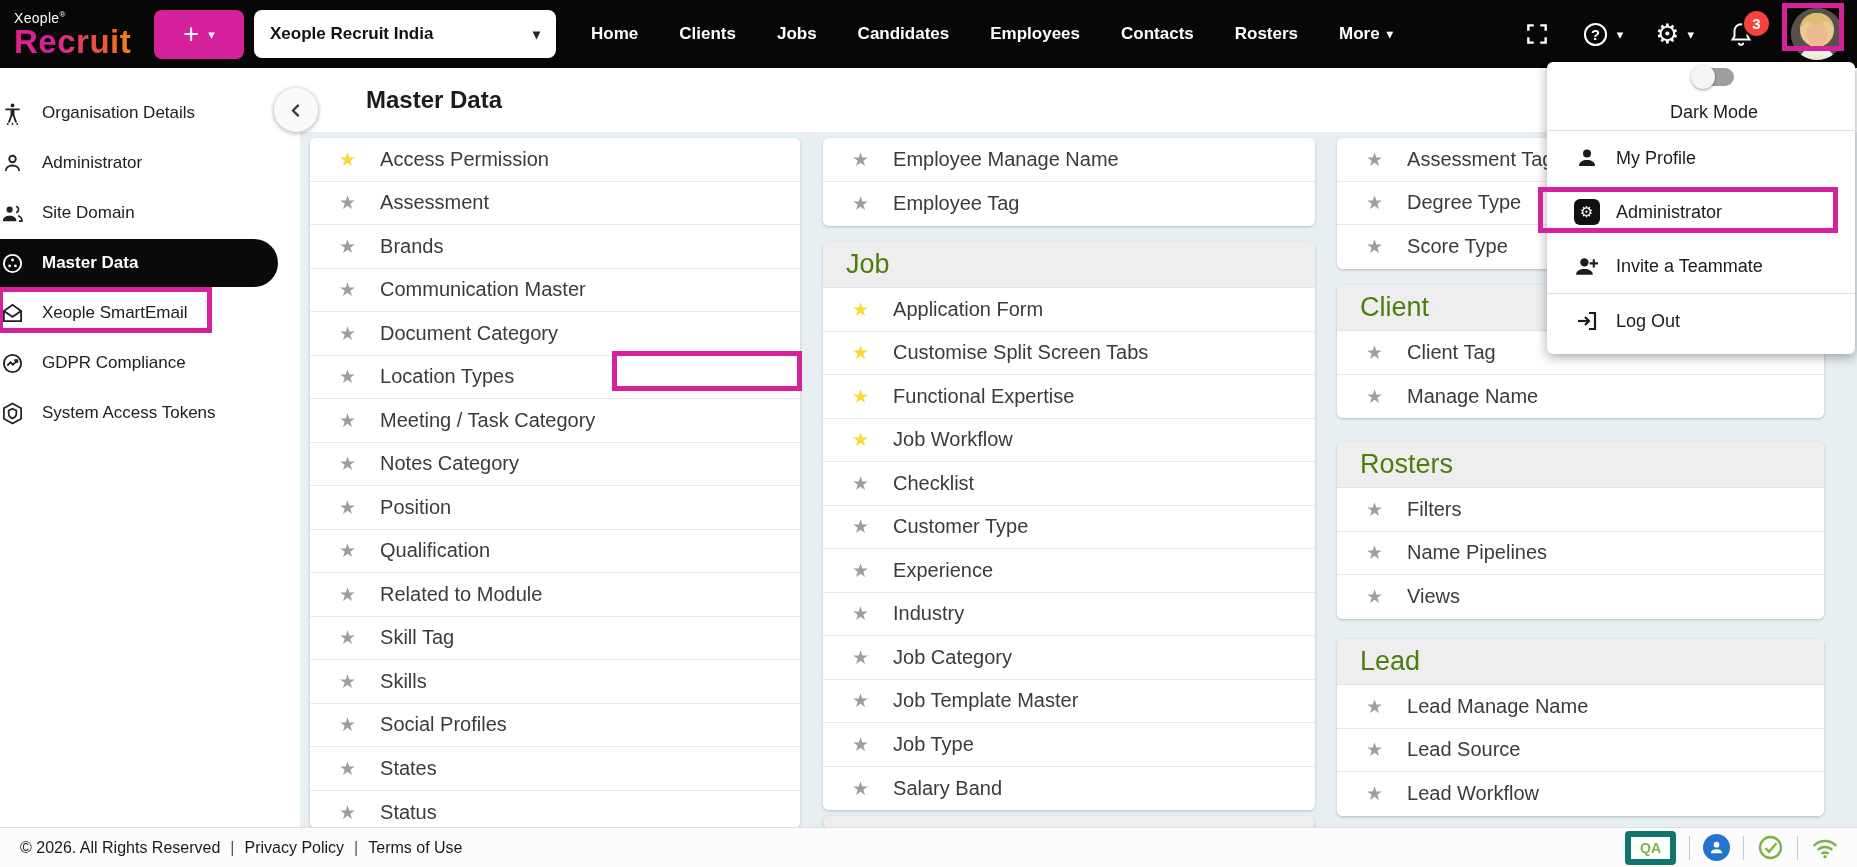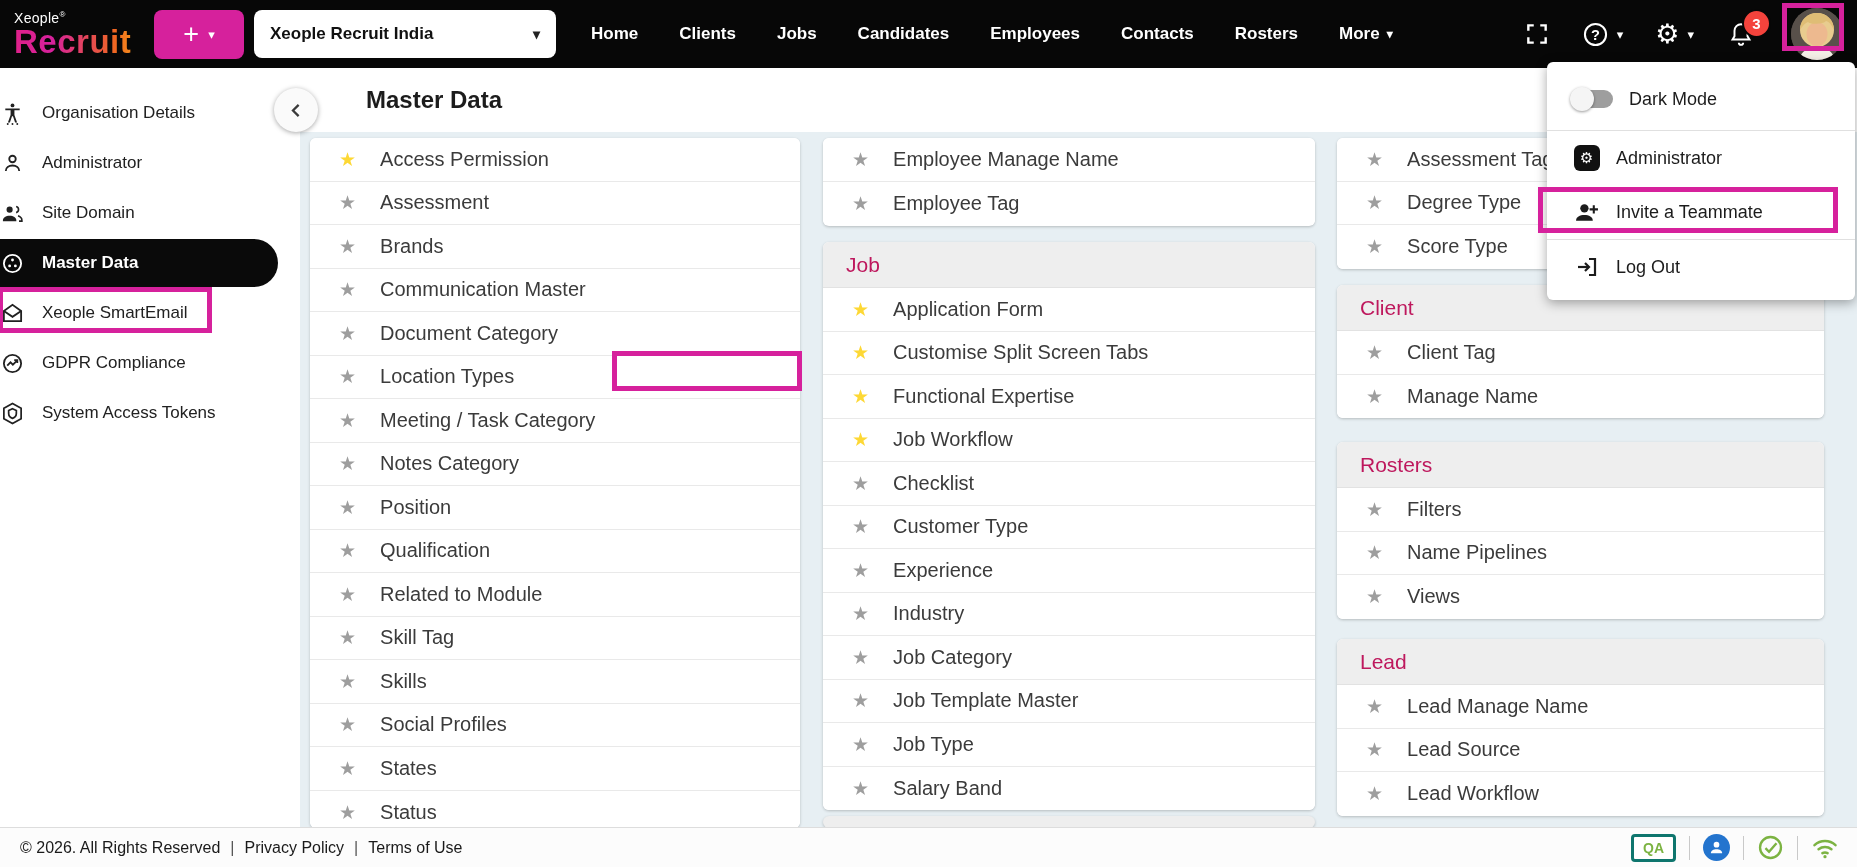--- a/index.html
+++ b/index.html
@@ -94,38 +94,38 @@
   #card-c1 { left:10px;  top:6px;   width:490px; height:690px; }
   #card-c2a{ left:523px; top:6px;   width:492px; height:88px;  }
   #card-c2b{ left:523px; top:110px; width:492px; height:568px; }
   #card-c2c{ left:523px; top:684px; width:492px; height:12px; background:#eee; }
   #card-c3a{ left:1037px; top:6px;   width:487px; height:131px; }
   #card-c3b{ left:1037px; top:153px; width:487px; height:133px; }
   #card-c3c{ left:1037px; top:310px; width:487px; height:177px; }
   #card-c3d{ left:1037px; top:507px; width:487px; height:177px; }
   .sec-header {
     height:46px; background:#eeeeee; display:flex; align-items:center;
-    padding-left:23px; font-size:21px; color:#be185d; border-bottom:1px solid #e2e2e2;
+    padding-left:23px; font-size:27px; color:#4d7c0f; border-bottom:1px solid #e2e2e2;
   }
   .row {
     height:43.5px; display:flex; align-items:center; gap:24px;
     padding-left:29px; border-bottom:1px solid #e9e9e9; cursor:pointer; background:#fff;
   }
   .row:last-child { border-bottom:none; }
   .star { font-size:19px; color:#9e9e9e; line-height:1; }
   .star.on { color:#fdd835; }
   .row-label { font-size:20px; color:#3b3b3b; }
 
   
   .user-menu {
     position:absolute; left:1547px; top:62px; width:308px; background:#fff;
     border-radius:6px; box-shadow:0 3px 12px rgba(0,0,0,.35); z-index:60; padding:6px 0;
   }
   .menu-row { display:flex; align-items:center; gap:16px; padding-left:26px; height:54px; font-size:18px; color:#1c1c1c; cursor:pointer; }
-  .menu-row.tall { height:62px; }
+  .menu-row.tall { height:62px;flex-direction:column; }
   .menu-divider { height:1px; background:#e0e0e0; }
   .menu-icon { width:27px; display:flex; align-items:center; justify-content:center; }
   .admin-chip {
     width:26px; height:26px; background:#111; border-radius:6px; color:#fff;
     display:flex; align-items:center; justify-content:center; font-size:15px;
   }
   .toggle { position:relative; width:40px; height:18px; background:#9e9e9e; border-radius:9px; cursor:pointer; }
   .toggle .knob {
     position:absolute; left:-3px; top:-3px; width:24px; height:24px; border-radius:50%;
     background:#f5f5f5; box-shadow:0 1px 3px rgba(0,0,0,.4);
@@ -134,21 +134,21 @@
   
   .footer {
     position:absolute; left:0; right:0; bottom:0; height:40px;
     background:#fcfcfc; border-top:1px solid #ddd; z-index:45;
     display:flex; align-items:center; padding:0 18px 0 20px; font-size:16px; color:#1a1a1a;
   }
   .foot-sep { margin:0 10px; color:#555; }
   .foot-link { cursor:pointer; }
   .foot-right { margin-left:auto; display:flex; align-items:center; gap:13px; }
   .qa-badge {
-    border:3px solid #0f766e; color:#7cb342; font-weight:bold; font-size:14px;
+    border:6px solid #0f766e; color:#7cb342; font-weight:bold; font-size:14px;
     border-radius:4px; padding:3px 9px; background:#fff;
   }
   .v-div { width:1px; height:24px; background:#c9c9c9; }
   .person-chip {
     width:27px; height:27px; border-radius:50%; background:#2374ce;
     display:flex; align-items:center; justify-content:center;
   }
 
   
   .annot { position:absolute; border:5px solid #d6219c; z-index:70; pointer-events:none; }
@@ -548,20 +548,29 @@
 <div class="user-menu">
   <div class="menu-row tall">
     <span class="toggle">
         <span class="knob"></span>
       </span>
     <span>Dark Mode</span>
   </div>
   <div class="menu-divider"></div>
   <div class="menu-row">
     <span class="menu-icon">
+      <svg viewBox="0 0 24 24" width="24" height="24" fill="#1c1c1c">
+          <circle cx="12" cy="7.5" r="4"></circle>
+          <path d="M4 19.5c0-3.6 3.8-5.6 8-5.6s8 2 8 5.6v.5H4z"></path>
+        </svg>
+    </span>
+    <span>My Profile</span>
+  </div>
+  <div class="menu-row">
+    <span class="menu-icon">
         <span class="admin-chip">⚙</span>
       </span>
     <span>Administrator</span>
   </div>
   <div class="menu-row">
     <span class="menu-icon">
       <svg viewBox="0 0 24 24" width="25" height="25" fill="#1c1c1c">
           <circle cx="10" cy="8" r="4"></circle>
           <path d="M2 19.5c0-3.4 3.6-5.2 8-5.2s8 1.8 8 5.2v.5H2z"></path>
           <path d="M18 5h2v3h3v2h-3v3h-2v-3h-3V8h3z"></path>

